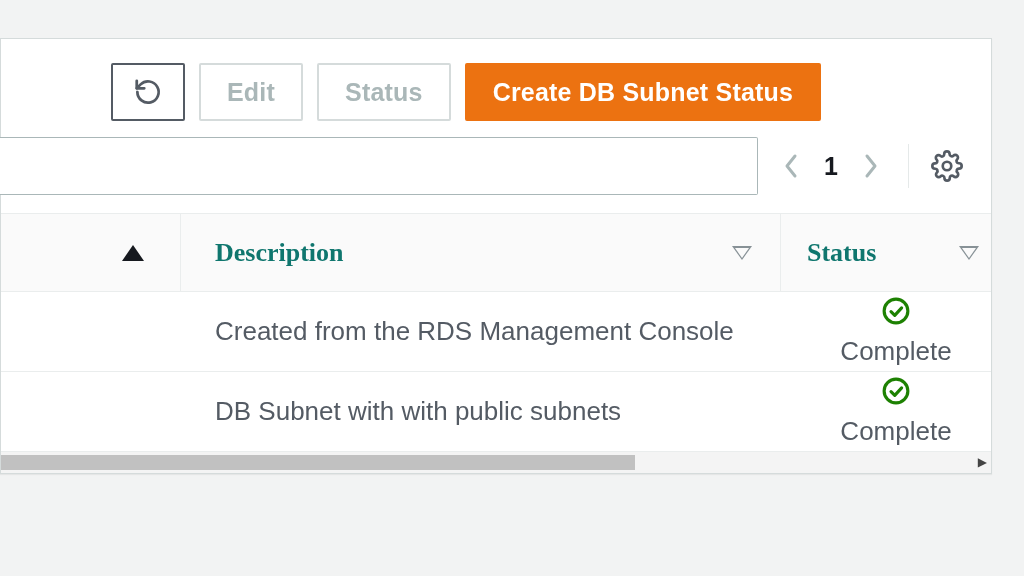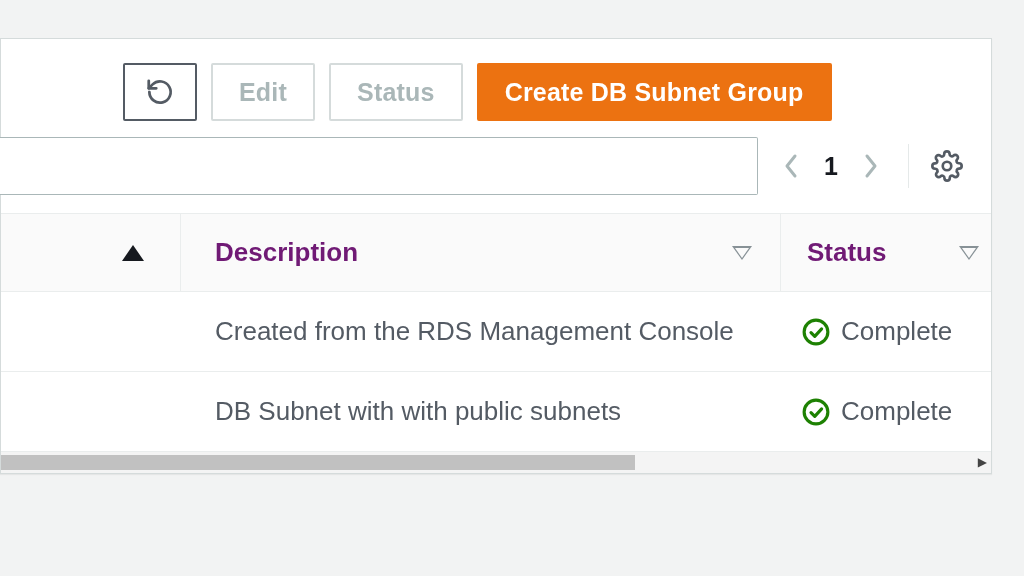--- a/index.html
+++ b/index.html
@@ -19,21 +19,21 @@
     left: 0;
     top: 38px;
     right: 32px;
     box-shadow: 0 1px 1px rgba(0,0,0,0.05);
   }
   .toolbar {
     display: flex;
     align-items: center;
     justify-content: flex-start;
     gap: 14px;
-    padding: 24px 28px 12px 28px;
+    padding: 24px 28px 12px 16px;
   }
   .toolbar-spacer { flex: 0 0 80px; }
   .btn {
     display: inline-flex;
     align-items: center;
     justify-content: center;
     height: 58px;
     padding: 0 26px;
     font-size: 25px;
     font-weight: 700;
@@ -140,21 +140,22 @@
     width: 210px;
     display: flex;
     align-items: center;
     justify-content: space-between;
     padding: 0 12px 0 26px;
     height: 100%;
   }
   .th-label {
     font-size: 26px;
     font-weight: 700;
-    color: #701a75;
+    color: #0f766e;
+    font-family: Liberation Serif, serif;
   }
   .sort-tri {
     display: inline-block;
   }
   .sort-tri.up {
     width: 0; height: 0;
     border-left: 11px solid transparent;
     border-right: 11px solid transparent;
     border-bottom: 16px solid #16191f;
   }
@@ -191,20 +192,21 @@
   .row .cell-status {
     width: 210px;
     display: flex;
     align-items: center;
     gap: 10px;
     padding-left: 20px;
     font-size: 26px;
     color: #545b64;
     overflow: hidden;
     white-space: nowrap;
+    flex-direction: column;
   }
   .status-icon {
     flex-shrink: 0;
   }
   .scrollbar {
     height: 22px;
     background: #f4f4f4;
     border-top: 1px solid #eaeded;
     position: relative;
     display: flex;
@@ -234,21 +236,21 @@
   <div class="toolbar">
     <div class="toolbar-spacer"></div>
     <button class="btn btn-refresh">
       <svg width="30" height="30" viewBox="0 0 24 24" fill="none" stroke="#545b64" stroke-width="2.2" stroke-linecap="round" stroke-linejoin="round">
         <path d="M3.5 12a8.5 8.5 0 1 0 2.6-6.1L3 9"></path>
         <polyline points="3 3 3 9 9 9"></polyline>
       </svg>
     </button>
     <button class="btn btn-disabled">Edit</button>
     <button class="btn btn-disabled">Status</button>
-    <button class="btn btn-primary">Create DB Subnet Group</button>
+    <button class="btn btn-primary">Create DB Subnet Status</button>
   </div>
 
   <div class="search-row">
     <input class="search-input" type="text" style="">
     <div class="pager">
       <span class="chev">
         <svg width="16" height="28" viewBox="0 0 16 28" fill="none" stroke="#aab7b8" stroke-width="3" stroke-linecap="round" stroke-linejoin="round">
             <polyline points="12 4 4 14 12 24"></polyline>
           </svg>
       </span>

